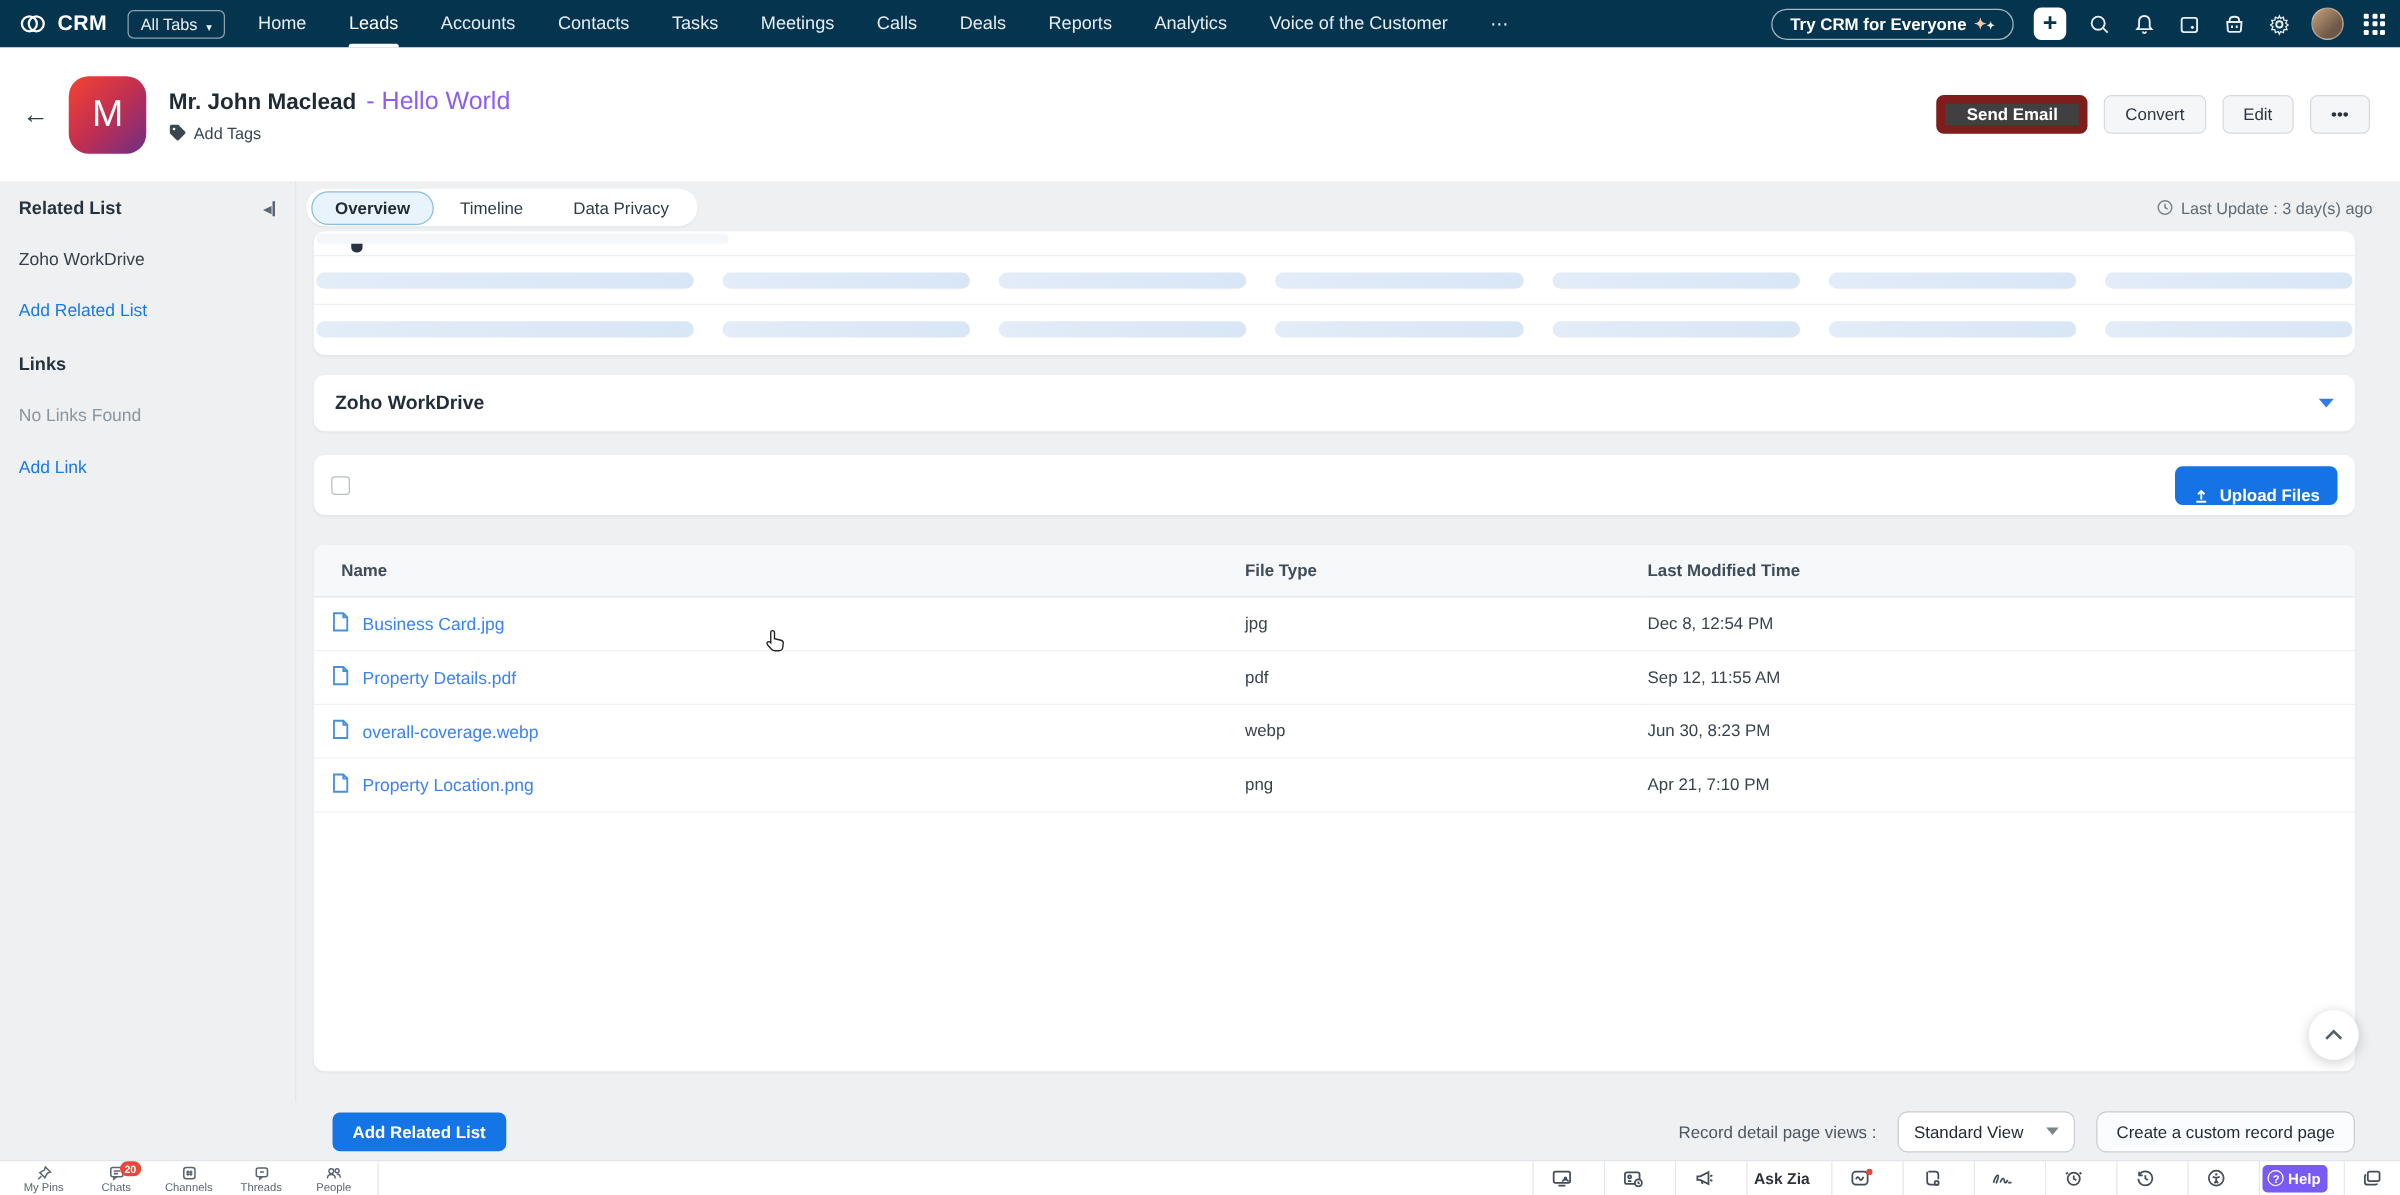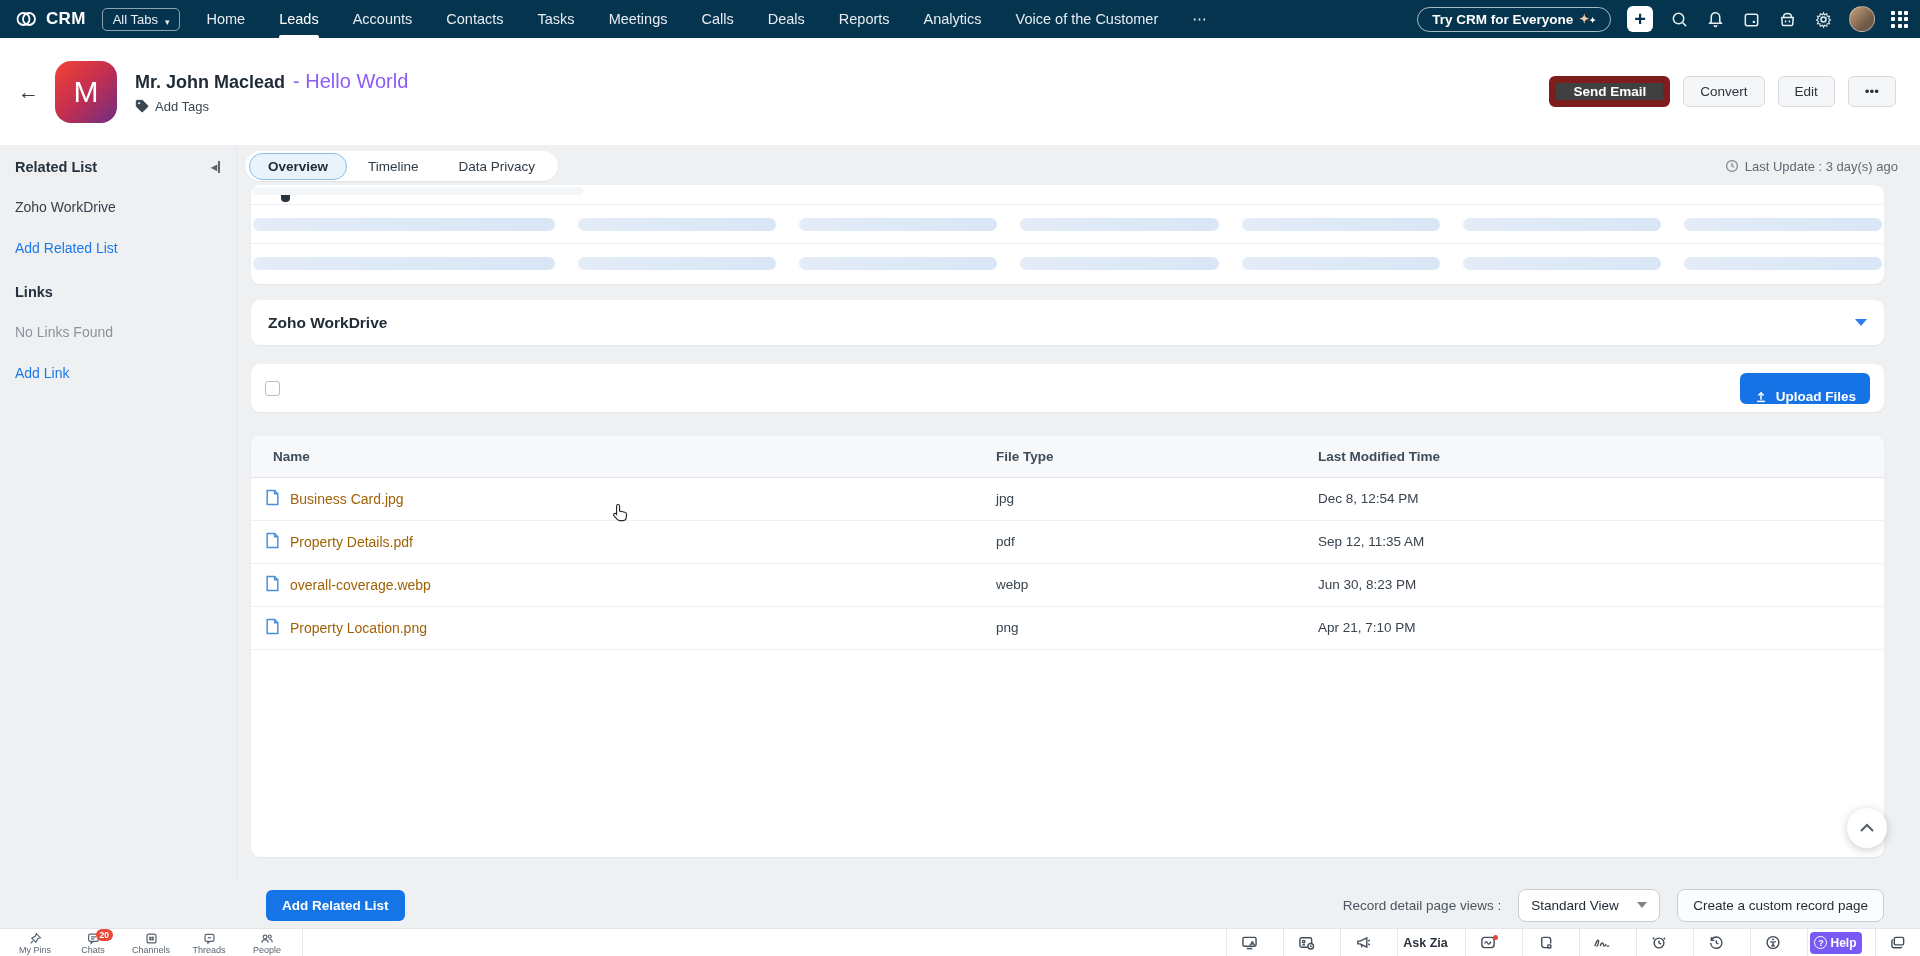--- a/index.html
+++ b/index.html
@@ -84,21 +84,21 @@
   .upload-btn svg { stroke:#fff; fill:none; stroke-width:1.7; }
 
   .wd-table-card { top:291px; height:421px; overflow:hidden; }
   table.files { width:100%; border-collapse:collapse; }
   .files th { background:#f6f8fa; text-align:left; font-size:13.5px; font-weight:700; color:#3f4c59; height:41px; padding:0; border-bottom:1px solid #e2e6ea; }
   .files th.c-name { padding-left:22px; }
   .files td { height:43px; border-bottom:1px solid #eef1f3; font-size:13.5px; color:#38434e; padding:0; }
   .files td.c-name { padding-left:14px; }
   .c-name { width:745px; }
   .c-type { width:322px; }
-  .file-link { display:inline-flex; align-items:center; gap:10px; color:#a16207; font-size:14px; cursor:pointer; }
+  .file-link { display:inline-flex; align-items:center; gap:10px; color:#3b82f6; font-size:14px; cursor:pointer; }
   .doc-ico svg { stroke:#4a90d9; fill:#fff; stroke-width:1.4; }
 
   .fab { position:absolute; right:33px; bottom:34px; width:40px; height:40px; border-radius:50%; background:#fff; box-shadow:0 2px 10px rgba(0,0,0,.20); display:flex; align-items:center; justify-content:center; cursor:pointer; }
   .fab svg { stroke:#555f68; fill:none; stroke-width:2; }
 
   .cursor-hand { position:absolute; left:375px; top:358px; pointer-events:none; z-index:5; }
 
   
   .footerbar { position:absolute; left:0; right:0; bottom:28px; height:46px; background:#eef0f2; display:flex; align-items:center; padding:0 36px 0 266px; }
   .add-rel-btn { background:#1574e6; color:#fff; border:none; border-radius:6px; height:31px; padding:0 16px; font-size:13.5px; font-weight:600; cursor:pointer; font-family:inherit; }
@@ -328,21 +328,21 @@
           <td class="c-name">
             <span class="file-link">
               <span class="doc-ico"><svg width="15" height="17" viewBox="0 0 14 16">
                     <path d="M2 1.5 L9 1.5 L12 4.5 L12 14.5 L2 14.5 Z"></path>
                     <polyline points="9 1.5 9 4.5 12 4.5" fill="none"></polyline>
                   </svg></span>
               <span>Property Details.pdf</span>
             </span>
           </td>
           <td>pdf</td>
-          <td>Sep 12, 11:35 AM</td>
+          <td>Sep 12, 11:55 AM</td>
         </tr>
         <tr>
           <td class="c-name">
             <span class="file-link">
               <span class="doc-ico"><svg width="15" height="17" viewBox="0 0 14 16">
                     <path d="M2 1.5 L9 1.5 L12 4.5 L12 14.5 L2 14.5 Z"></path>
                     <polyline points="9 1.5 9 4.5 12 4.5" fill="none"></polyline>
                   </svg></span>
               <span>overall-coverage.webp</span>
             </span>

